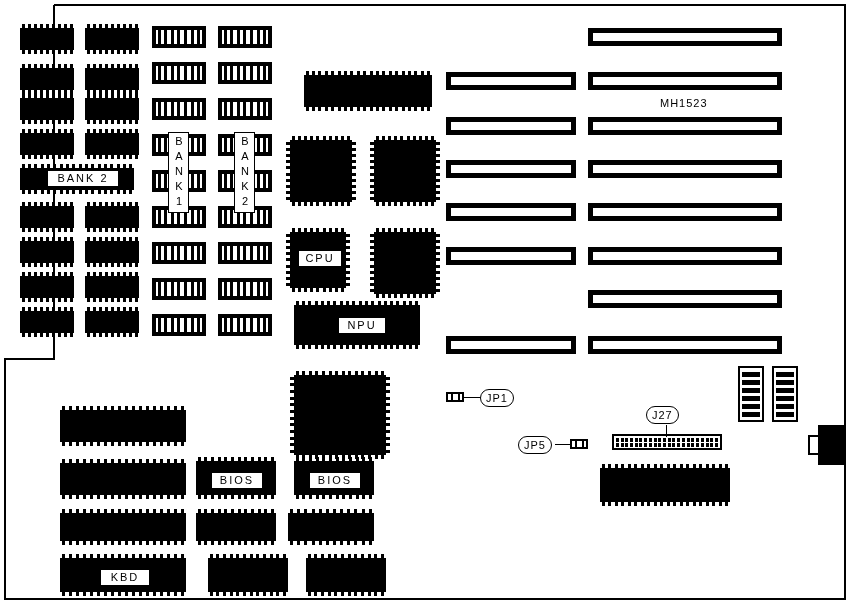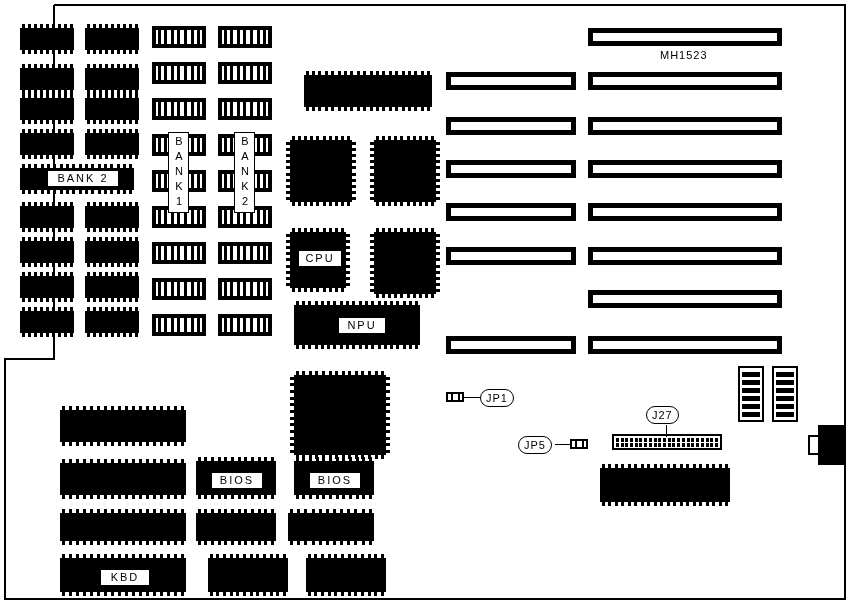--- a/index.html
+++ b/index.html
@@ -136,20 +136,21 @@
     letter-spacing: 2px;
     color: #000;
     padding: 2px 4px;
     white-space: nowrap;
     text-align: center;
   }
   .lbl.plain {
     border: none;
     background: transparent;
     padding: 0;
+    margin-top: 48px;
   }
   .vert {
     writing-mode: vertical-rl;
     letter-spacing: 3px;
     text-orientation: upright;
   }
 
   
   .hdr {
     position: absolute;

